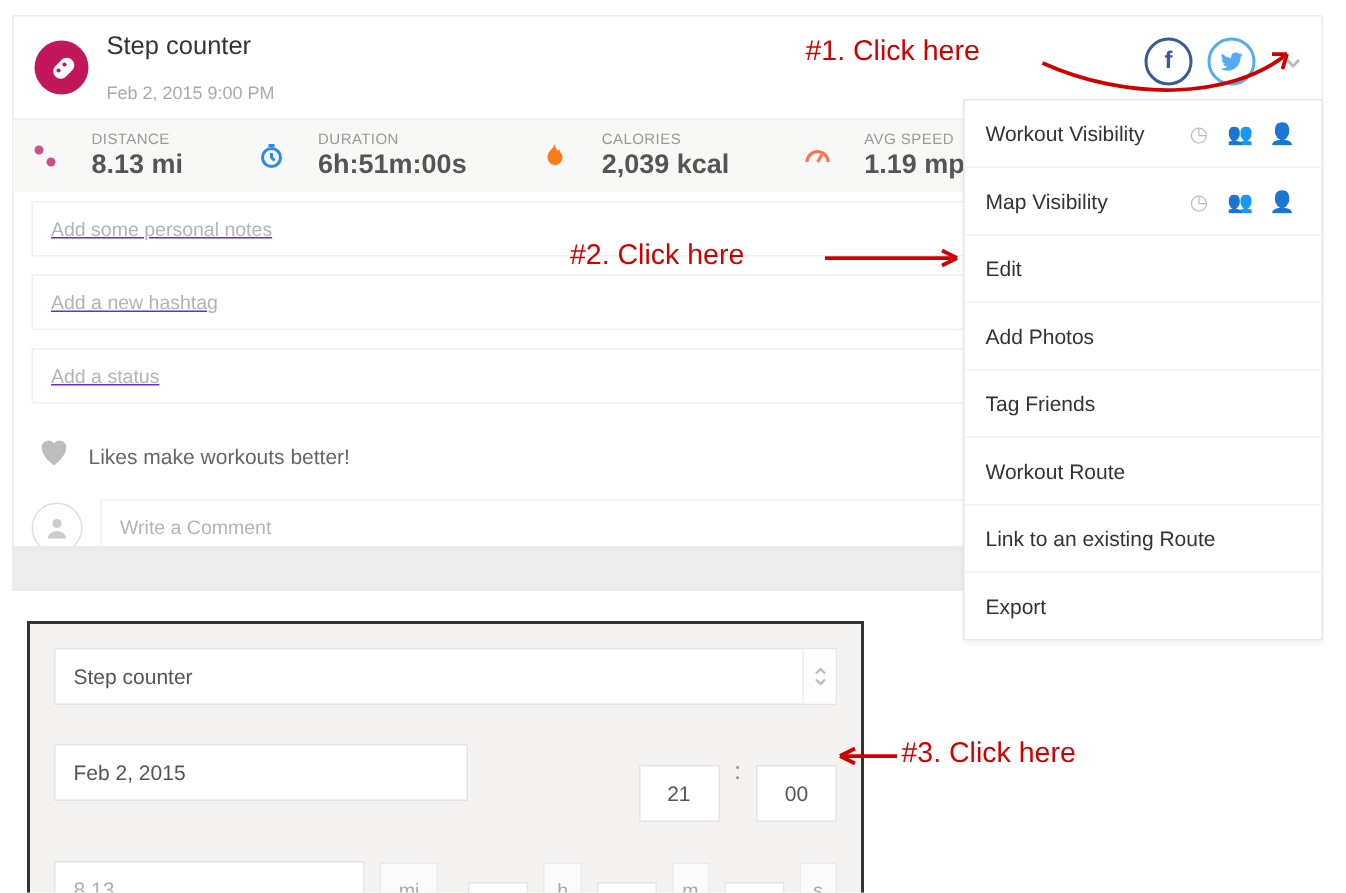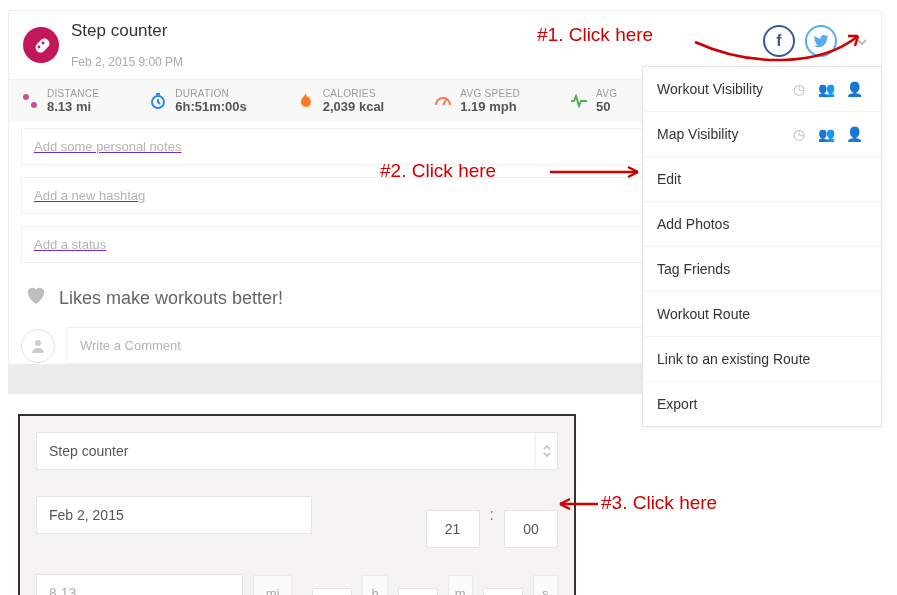--- a/index.html
+++ b/index.html
@@ -29,34 +29,34 @@
   .tw { border-color: #55acee; color: #55acee; }
   .chevron {
     position: absolute; right: 12px; top: 24px; width: 14px; height: 14px;
     cursor: pointer;
   }
 
   .stats-row {
     display: flex; background: #f8f8f7; padding: 8px 12px;
     font-size: 11px; color: #7d7d7d; border-top: 1px solid #f0f0f0;
   }
-  .stat { display: flex; align-items: center; gap: 8px; margin-right: 50px; }
+  .stat { display: flex; align-items: center; gap: 22px; margin-right: 50px; }
   .stat .lbl { color: #9a9a9a; font-size: 10px; letter-spacing: .3px; }
-  .stat .val { color: #555; font-weight: 600; font-size: 13px; }
+  .stat .val { color: #555; font-weight: 600; font-size: 18px; }
   .stat-col { display: flex; flex-direction: column; }
   .ico { width: 18px; height: 18px; display: flex; align-items: center; justify-content: center; }
 
   .field-row { padding: 6px 12px; }
   .field {
     width: 100%; border: 1px solid #f0f0f0; background: #fff; padding: 10px 12px;
     font-size: 13px; color: #6d28d9; text-decoration: underline;
   }
   .field::placeholder { color: #b4b4b4; }
 
-  .likes-row { padding: 16px 12px 6px 12px; display: flex; align-items: center; gap: 12px; color: #666; font-size: 18px; }
+  .likes-row { padding: 16px 12px 6px 12px; display: flex; align-items: center; gap: 12px; color: #666; font-size: 14px; }
   .heart { color: #bdbdbd; font-size: 22px; margin-left: 4px; }
 
   .comment-row { padding: 10px 12px 16px 12px; display: flex; align-items: center; gap: 12px; }
   .avatar {
     width: 34px; height: 34px; border-radius: 50%; border: 1px solid #e0e0e0;
     display: flex; align-items: center; justify-content: center; color: #bbb;
   }
   .comment-input {
     flex: 1; border: 1px solid #f0f0f0; padding: 10px 12px; font-size: 13px;
   }

